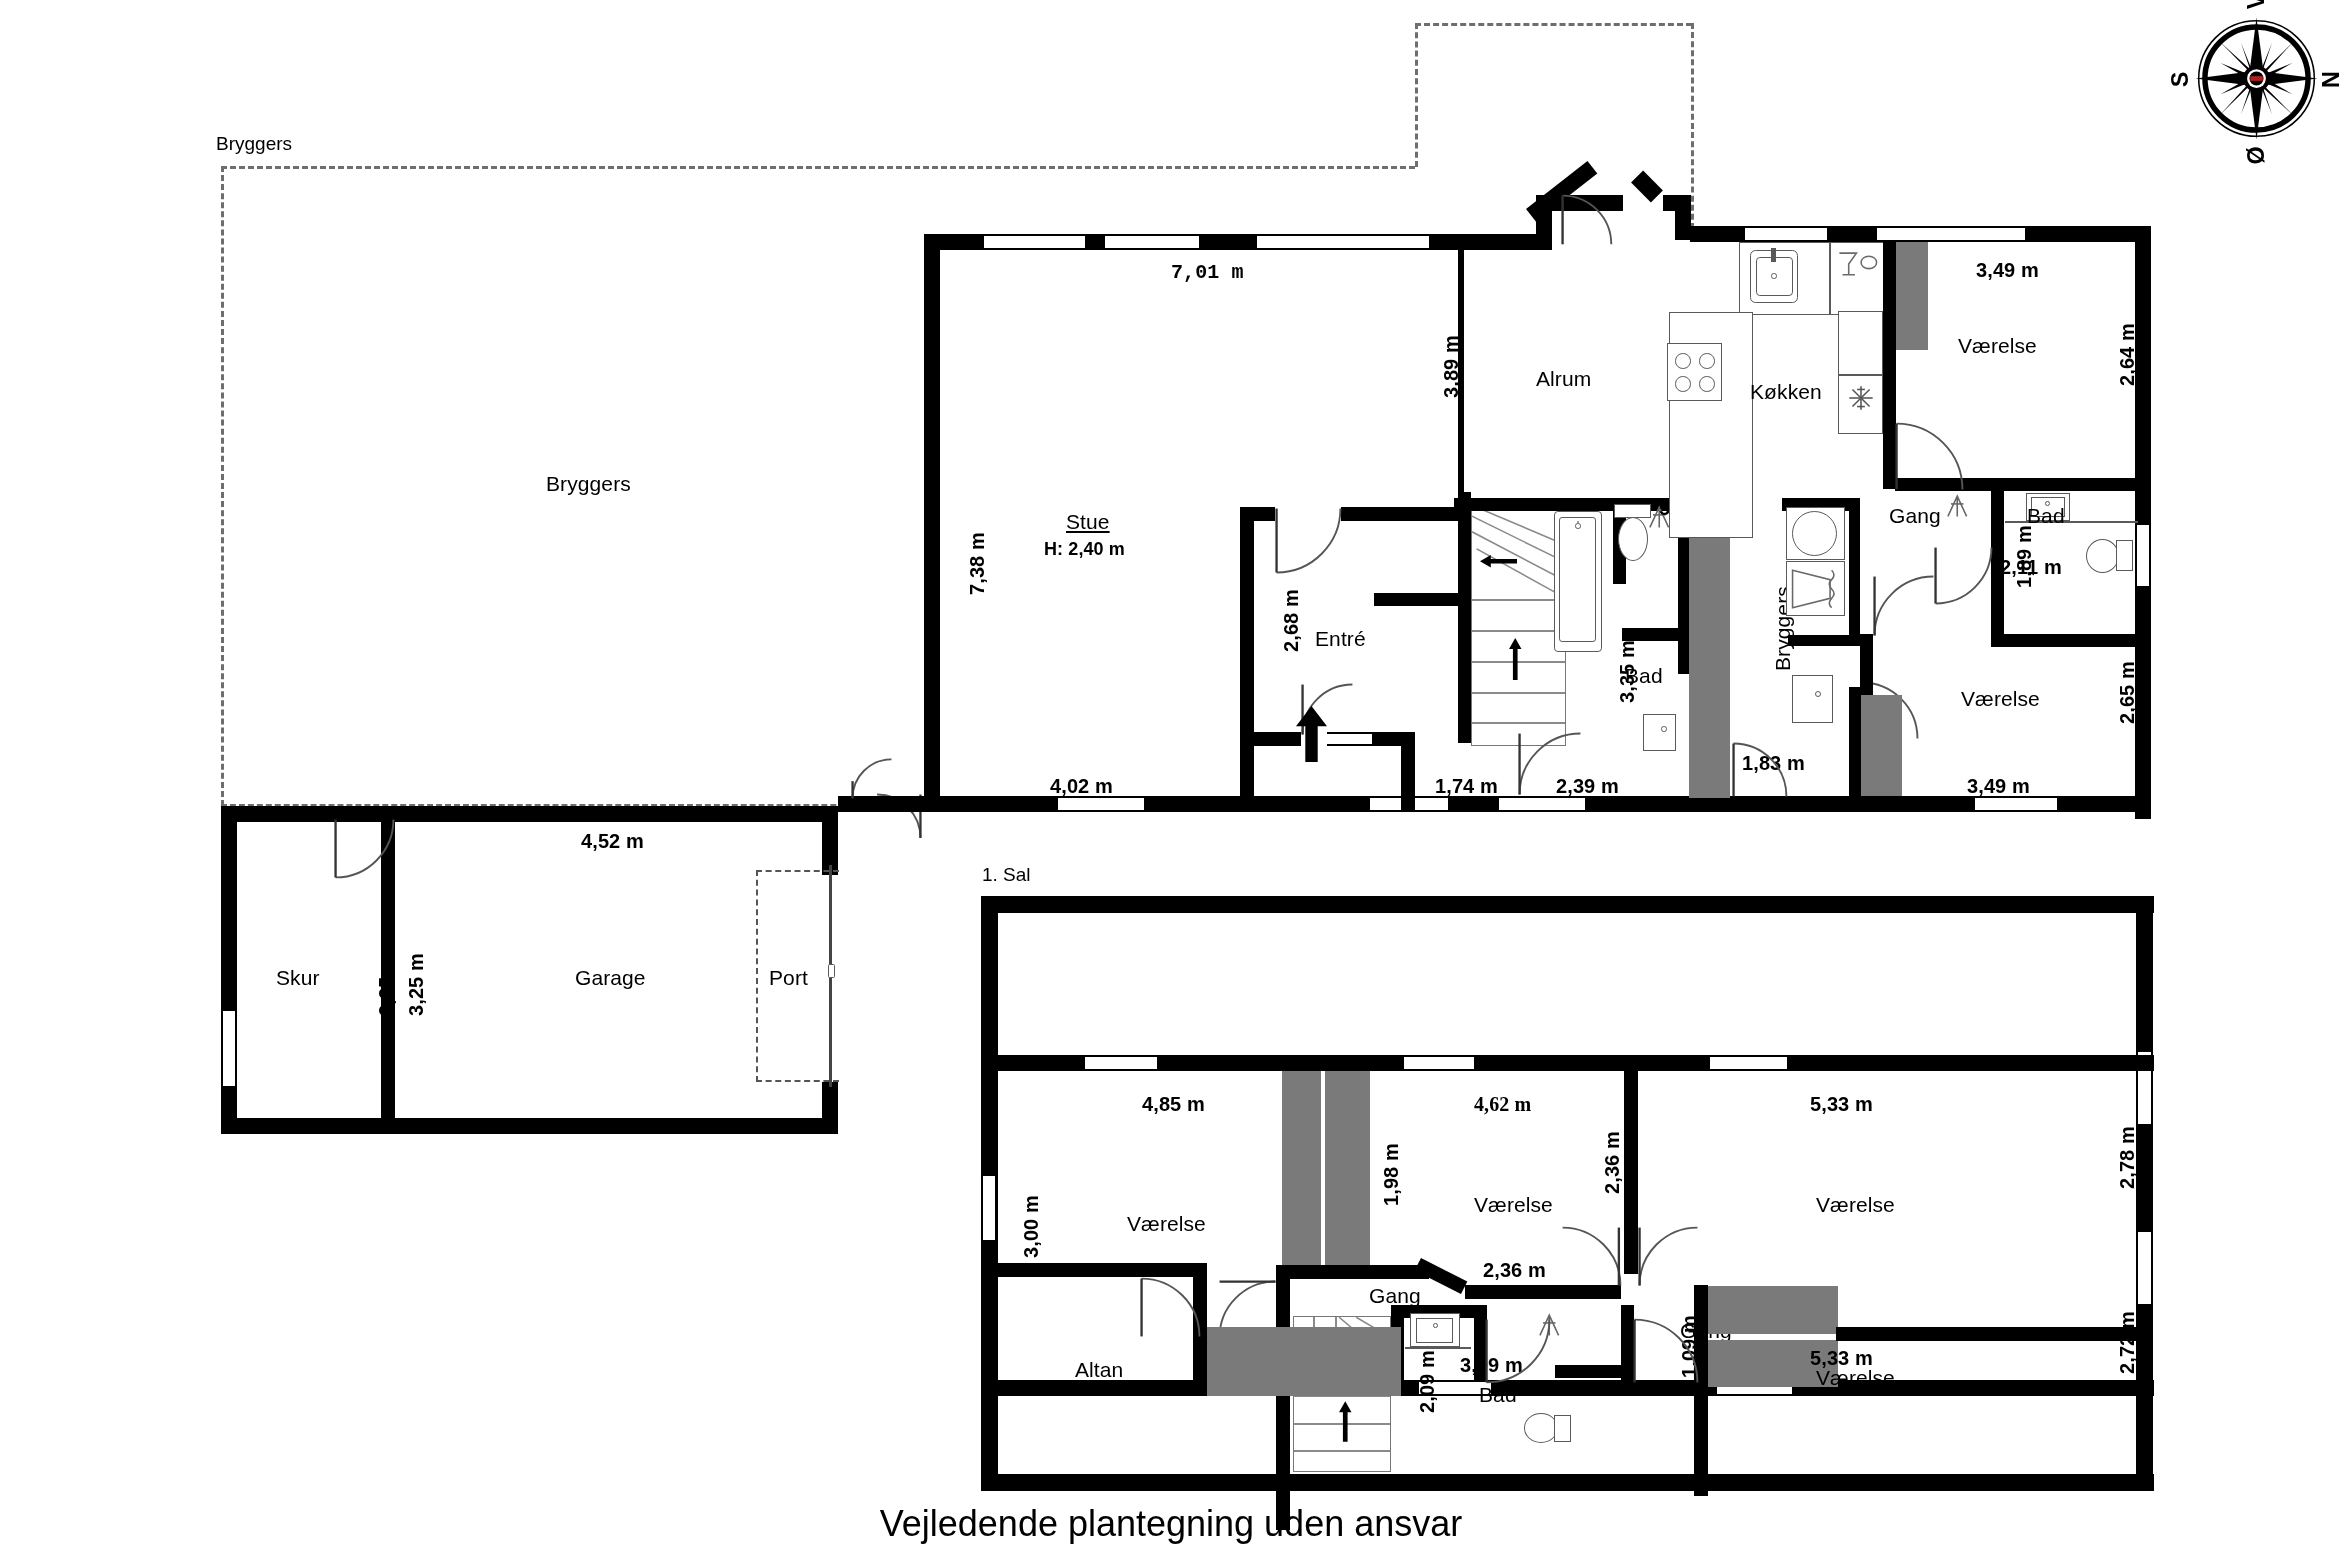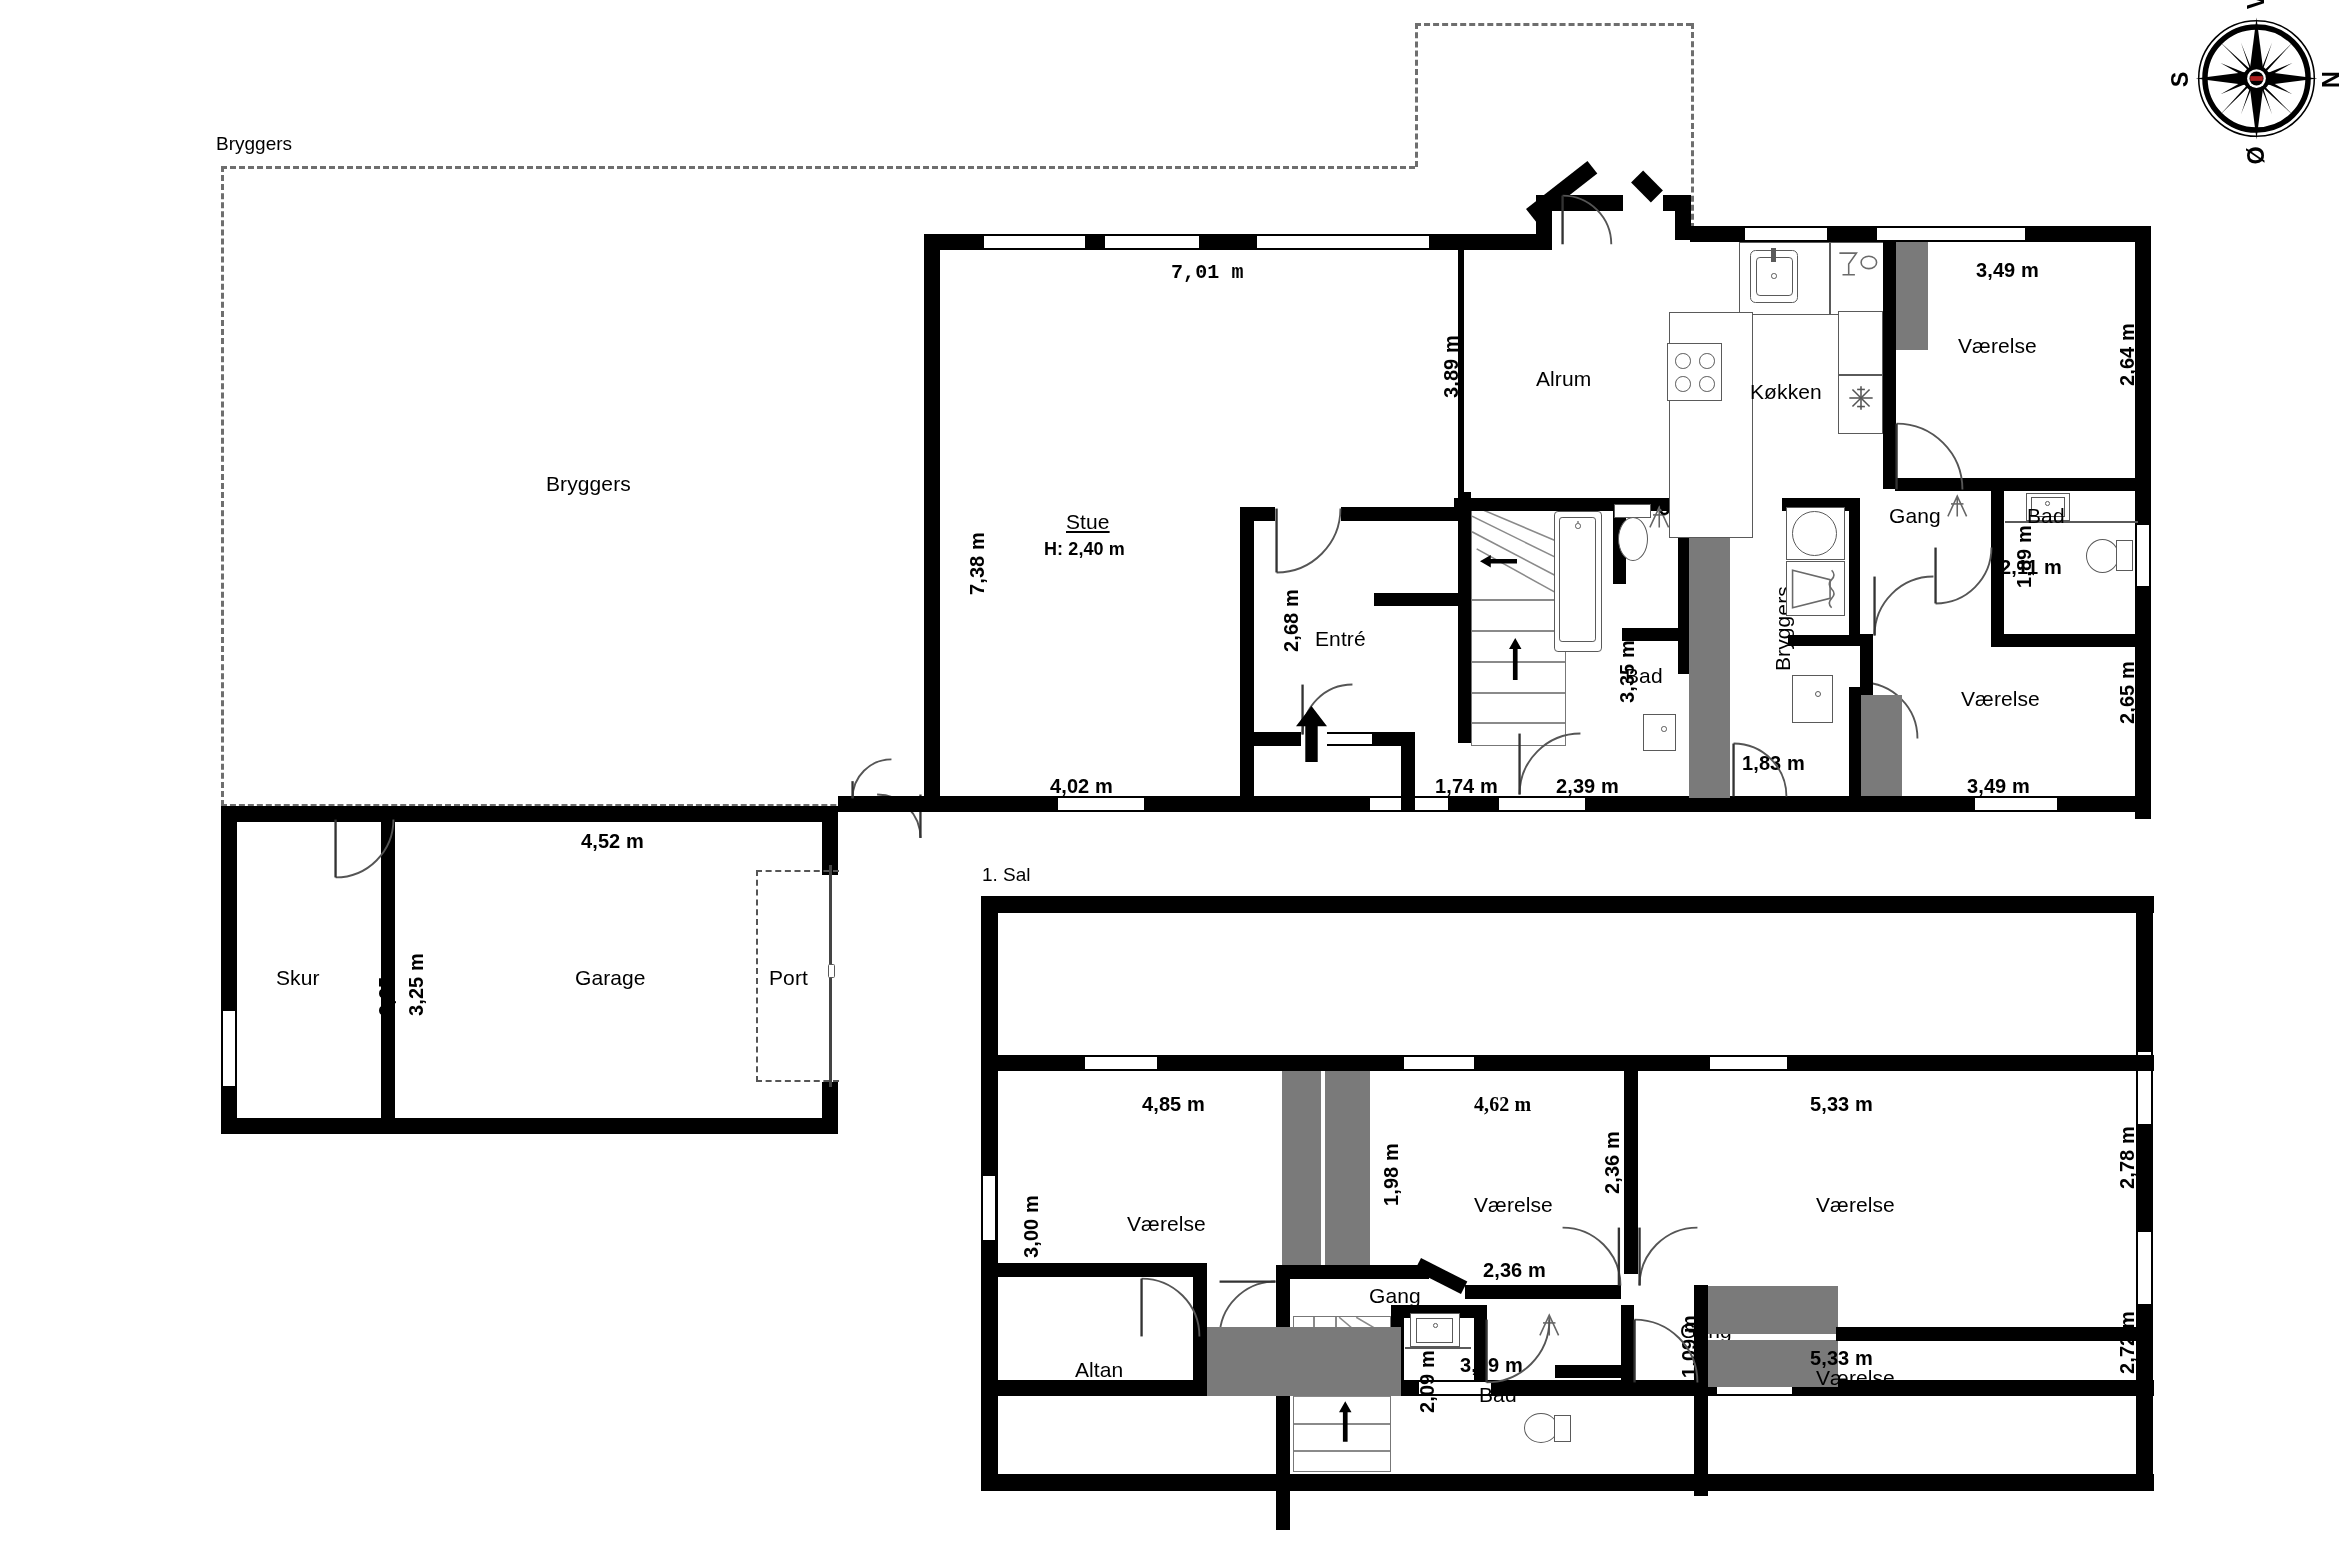--- a/index.html
+++ b/index.html
@@ -578,15 +578,16 @@
       <path d="M2,2 A74,74 0 0 1 76,76"></path>
       <line class="leaf" x1="2" y1="2" x2="2" y2="76"></line>
     </svg>
   </div>
   <span class="lbl room" style="left:1075px; top:1358px;">Altan</span>
   <div class="wall-gray" style="left:1207px; top:1332px; width:194px; height:64px;"></div>
   <div class="wall-gray" style="left:1207px; top:1332px; width:194px; height:64px;"></div>
   <div class="wall-gray" style="left:1207px; top:1327px; width:86px; height:69px;"></div>
   <div class="wall-gray" style="left:1207px; top:1327px; width:194px; height:69px;"></div>
 
+  <div class="caption" style="top:1503px;">Vejledende plantegning uden ansvar</div>
 
 </div>
 
 
 </body></html>

